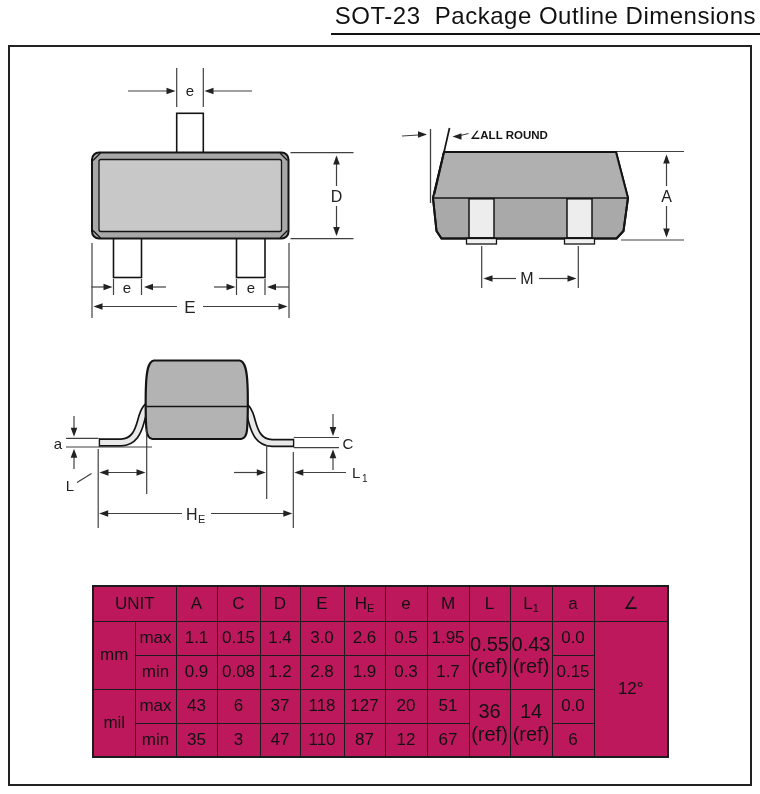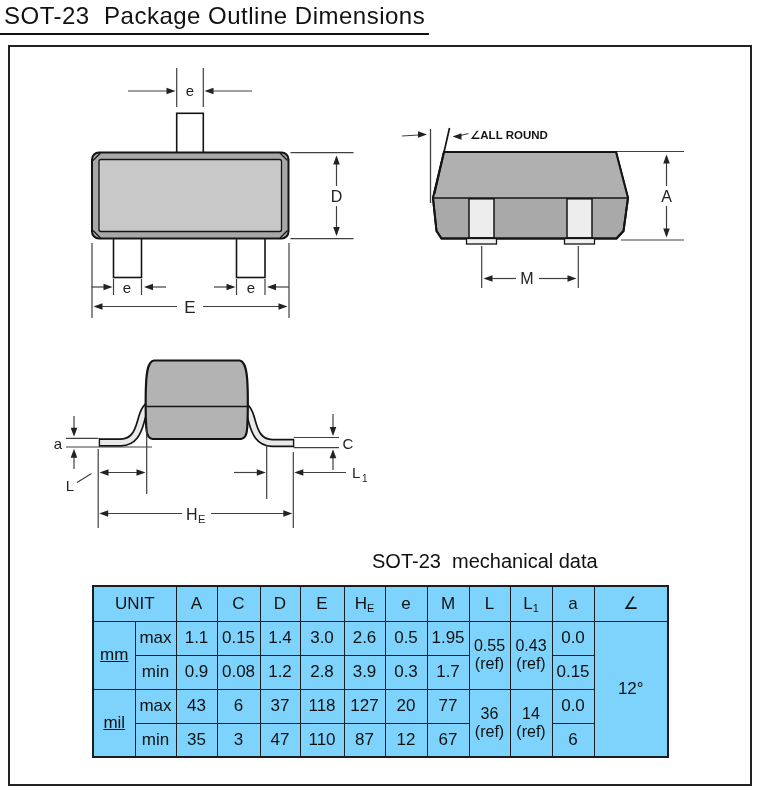--- a/index.html
+++ b/index.html
@@ -1,47 +1,47 @@
 <!DOCTYPE html>
 <html><head>
 <meta charset="utf-8">
 <style>
   html,body{margin:0;padding:0;background:#ffffff;}
   .page{
     position:relative;width:760px;height:794px;background:#ffffff;
     font-family:"Liberation Sans","DejaVu Sans",sans-serif;color:#1a1a1a;overflow:hidden;
   }
   .main-title{
-    position:absolute;left:0;top:0;width:760px;text-align:left;z-index:3;
+    position:absolute;left:0;top:0;width:760px;text-align:right;z-index:3;
   }
   .main-title span{
     display:inline-block;font-size:24px;letter-spacing:.5px;color:#111;
     border-bottom:2px solid #111;padding:2px 4px 3px 4px;white-space:pre;
   }
   .outer-box{
     position:absolute;left:8px;top:45px;width:740px;height:737px;
     border:2px solid #222;background:#fff;z-index:1;
   }
   .diagram-svg{position:absolute;left:0;top:0;z-index:2;pointer-events:none;}
   .table-title{
     position:absolute;left:372px;top:550px;z-index:3;font-size:20px;color:#111;white-space:pre;
   }
   .mech-table{
     position:absolute;left:92px;top:585px;z-index:3;
-    border-collapse:collapse;table-layout:fixed;background:#7dd3fc;
+    border-collapse:collapse;table-layout:fixed;background:#be185d;
   }
   .mech-table td,.mech-table th{
     border:1.5px solid #1c1c1c;text-align:center;vertical-align:middle;
     font-size:17px;font-weight:400;color:#111;padding:0;line-height:1.05;
   }
   .mech-table{border:2px solid #1c1c1c;}
   .th-unit{font-size:20px;}
-  .cell-unitname{font-size:18px;text-decoration:underline;}
+  .cell-unitname{font-size:18px;}
   .cell-maxmin{font-size:16px;}
-  .ref-cell div{font-size:16px;line-height:1.12;}
+  .ref-cell div{font-size:20px;line-height:1.12;}
   sub.hdr-sub{font-size:11px;vertical-align:-3px;line-height:0;}
   .hdr-row{height:35px;}
   .data-row{height:34px;}
 </style>
 </head>
 <body>
 
 <div class="page">
 
   <div class="main-title">
@@ -217,21 +217,20 @@
         <line x1="106" y1="513.5" x2="182" y2="513.5"></line>
         <line x1="211" y1="513.5" x2="286" y2="513.5"></line>
       </g>
       <path d="M99.2,513.5 l9,-3.3 v6.6 Z" fill="#222"></path>
       <path d="M292.3,513.5 l-9,-3.3 v6.6 Z" fill="#222"></path>
       <text x="186" y="519.5" text-anchor="start" font-size="16" fill="#222">H</text>
       <text x="198" y="522.5" text-anchor="start" font-size="11" fill="#222">E</text>
     </g>
   </svg>
 
-  <div class="table-title">SOT-23  mechanical data</div>
 
   <table class="mech-table">
     <colgroup>
       <col style="width:42px">
         <col style="width:41px">
         <col style="width:41px">
         <col style="width:43px">
       <col style="width:40px">
         <col style="width:44px">
         <col style="width:41px">
@@ -277,35 +276,35 @@
           </td>
       <td>0.0</td>
       <td rowspan="4">12°</td>
     </tr>
     <tr class="data-row">
       <td class="cell-maxmin">min</td>
       <td>0.9</td>
       <td>0.08</td>
       <td>1.2</td>
       <td>2.8</td>
-      <td>3.9</td>
+      <td>1.9</td>
       <td>0.3</td>
       <td>1.7</td>
       <td>0.15</td>
     </tr>
     <tr class="data-row">
       <td rowspan="2" class="cell-unitname">mil</td>
       <td class="cell-maxmin">max</td>
       <td>43</td>
       <td>6</td>
       <td>37</td>
       <td>118</td>
       <td>127</td>
       <td>20</td>
-      <td>77</td>
+      <td>51</td>
       <td rowspan="2" class="ref-cell">
             <div>36</div>
             <div>(ref)</div>
           </td>
       <td rowspan="2" class="ref-cell">
             <div>14</div>
             <div>(ref)</div>
           </td>
       <td>0.0</td>
     </tr>

